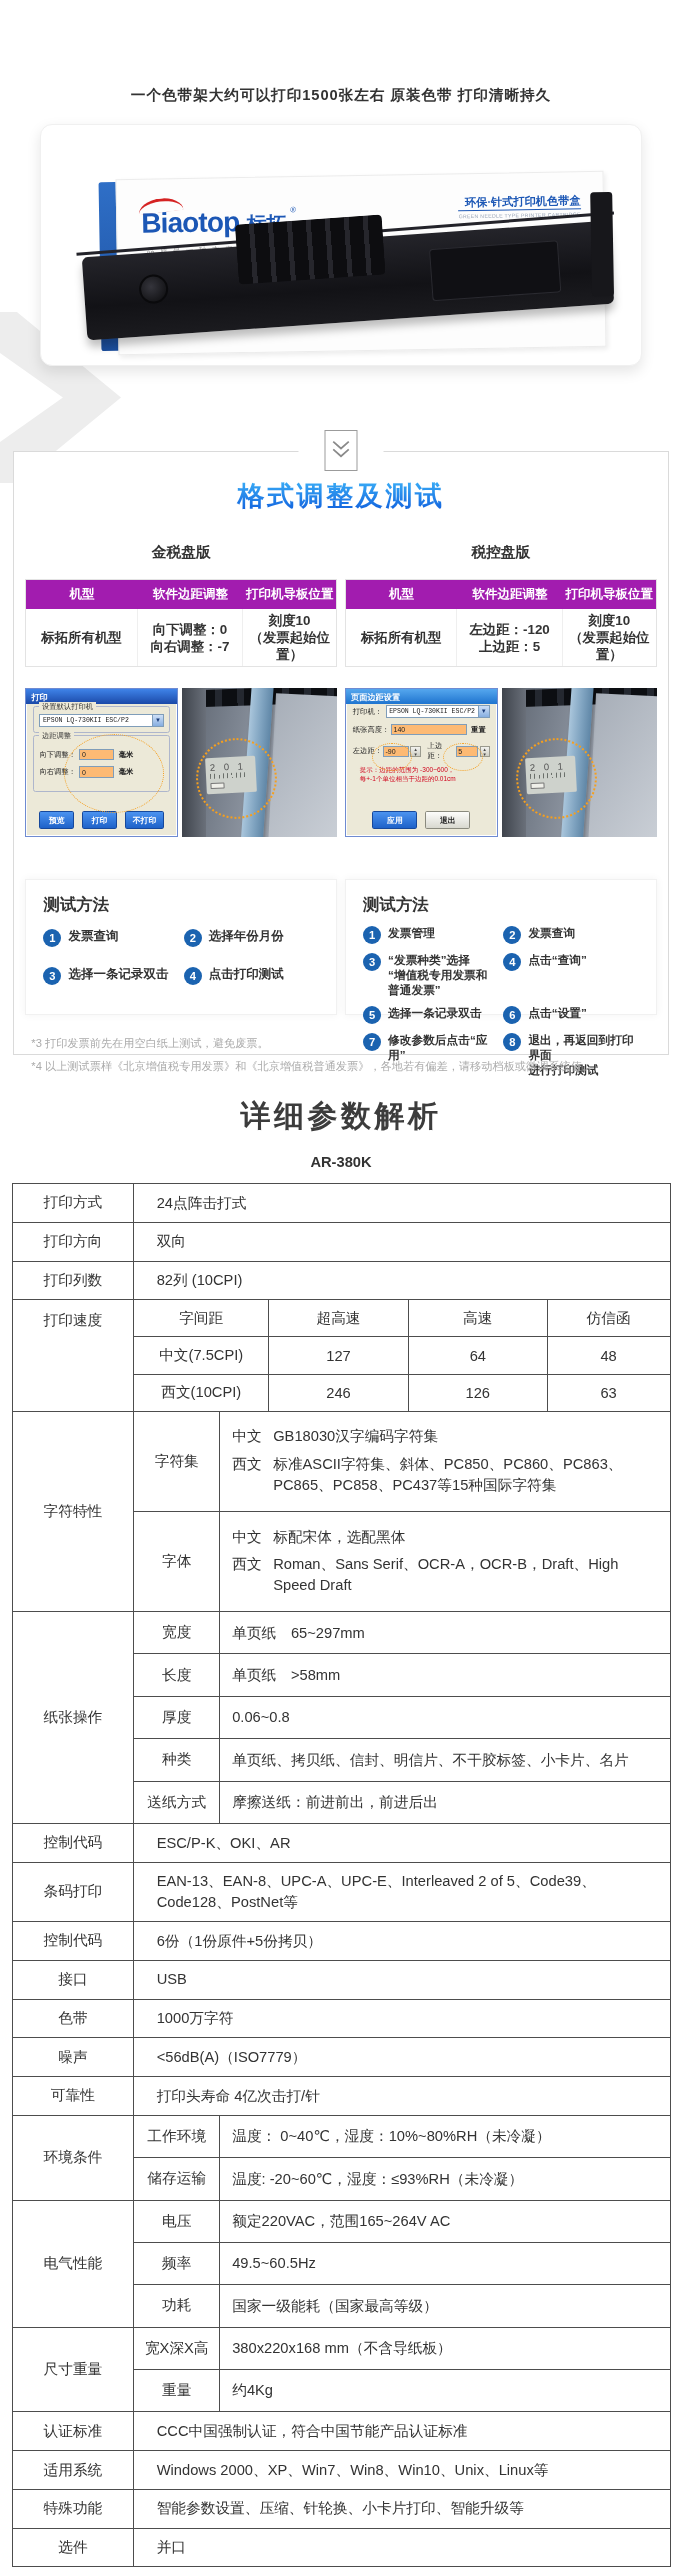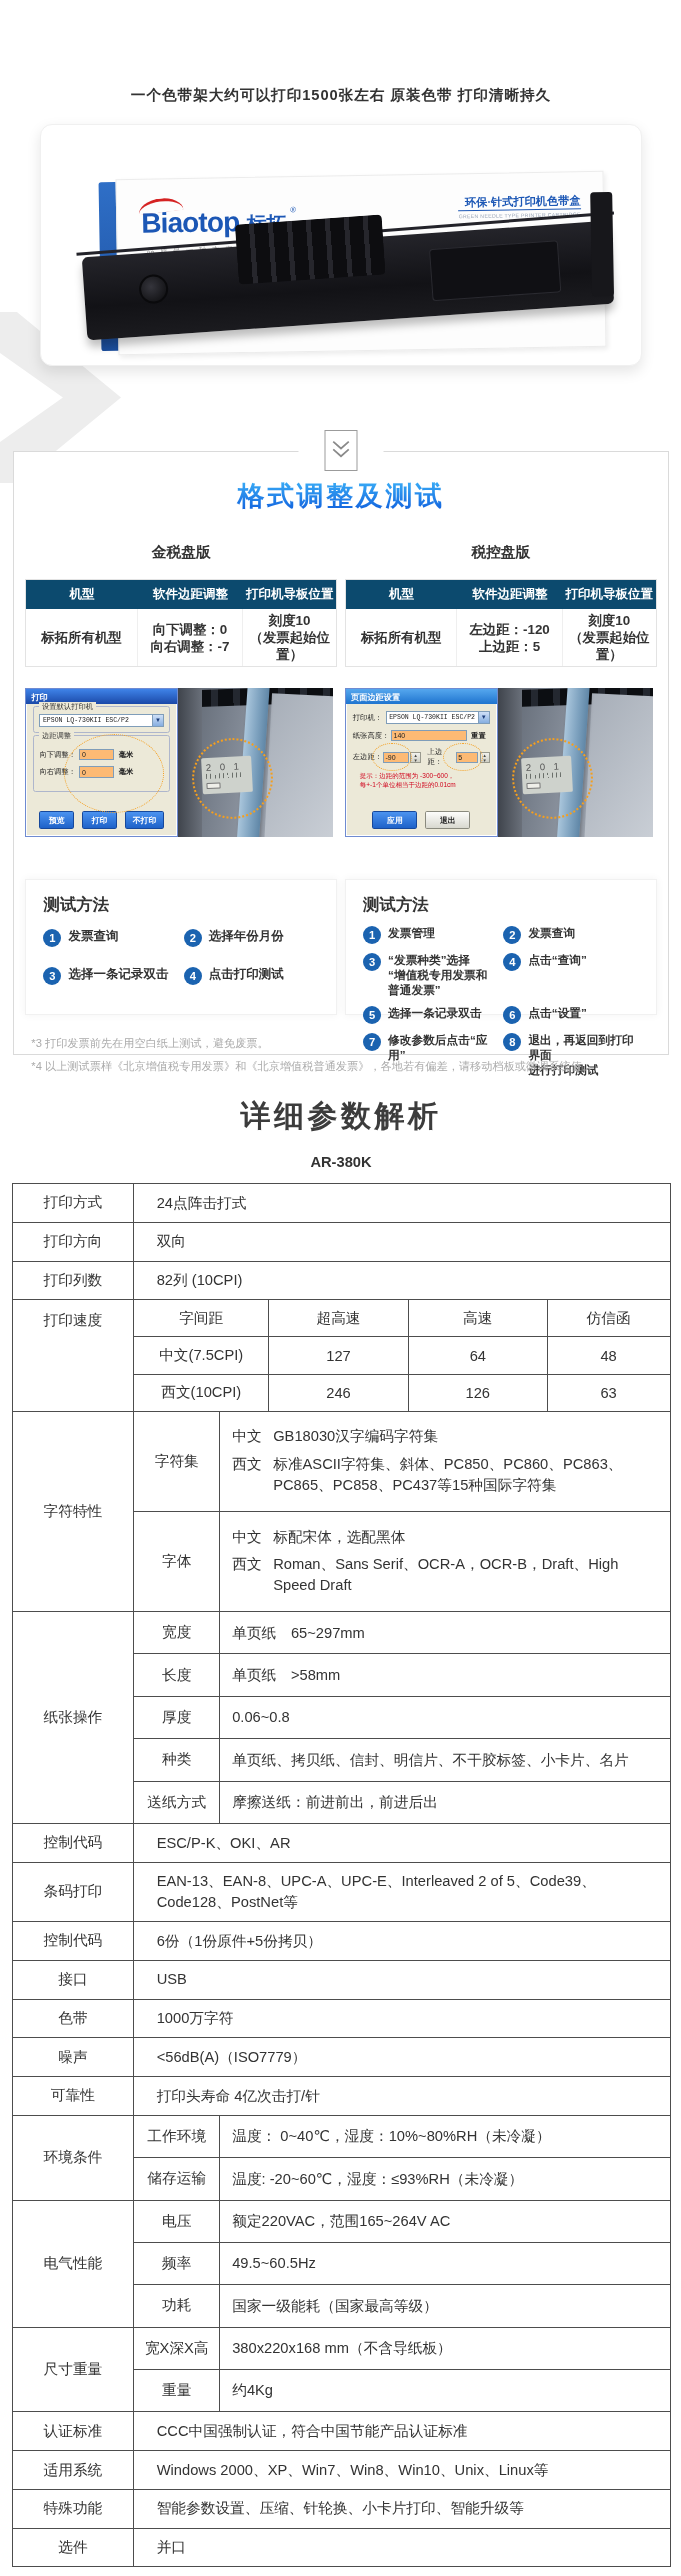--- a/index.html
+++ b/index.html
@@ -63,29 +63,29 @@
 
   .fmt-title { margin-top:26px; text-align:center; font-size:27px; font-weight:800; letter-spacing:2.6px;
     background:linear-gradient(180deg,#38abf6 10%,#1263de 90%); -webkit-background-clip:text; background-clip:text;
     color:transparent; }
 
   .cols { display:flex; justify-content:space-between; padding:0 11.2px; }
   .col { width:312px; }
   .col-head { margin-top:29px; text-align:center; font-size:14.7px; font-weight:600; color:#333; }
 
   .mt { margin-top:17.3px; border:0.9px solid #e3e3e3; }
-  .mt-head { display:flex; background:#0c4a6e; }
+  .mt-head { display:flex; background:#a21caf; }
   .mt-head > div { color:#fff; font-size:12.5px; font-weight:700; text-align:center; padding:6px 0; }
   .mt-body { display:flex; background:#fff; }
   .mt-body > div { font-size:13.4px; font-weight:600; color:#333; text-align:center; line-height:17.3px;
     padding:2.6px 0; border-right:0.9px solid #efefef; display:flex; flex-direction:column; justify-content:center; }
   .mt-body > div:last-child { border-right:none; }
   .mt-c1 { width:36%; } .mt-c2 { width:34%; } .mt-c3 { width:30%; }
 
-  .shots { display:flex; justify-content:flex-start; margin-top:21px; height:179px; }
+  .shots { display:flex; justify-content:space-between; margin-top:21px; height:179px; }
 
   
   .dlg { position:relative; width:153px; height:149px; background:#ece9d8; border:0.9px solid #6f8bd1;
     box-shadow:inset 0 0 0 0.9px #fff; font-size:7.8px; }
   .dlg-title { height:14.7px; padding:2.6px 5.2px; color:#fff; font-size:8.2px; font-weight:700;
     background:linear-gradient(180deg,#3f83e8,#1b49a8); }
   .dlg-title.light { background:linear-gradient(180deg,#55a7ee,#1f74cf); }
   .fieldset { margin:2px 7px 0; border:0.9px solid #aeb6cc; border-radius:2.6px; padding:7px 5.2px 5.2px; position:relative; }
   .fieldset .legend { position:absolute; top:-5.2px; left:5.2px; background:#ece9d8; padding:0 2.6px; font-size:7.3px; color:#333; }
   .combo { display:flex; border:0.9px solid #7f9db9; background:#fff; height:13px; align-items:center; }
@@ -324,21 +324,21 @@
               <span>刻度10</span>
               <span>（发票起始位置）</span>
             </div>
           </div>
         </div>
 
         <div class="shots">
 
           <div class="dlg">
             <div class="dlg-title light">页面边距设置</div>
-            <div style="padding:7px 7px 0;">
+            <div style="padding:1px 7px 0;">
               <div class="frow" style="margin:0;">
                 <span class="flab" style="width:38px;">打印机：</span>
                 <div class="combo" style="flex:1;">
                   <span class="combo-text">EPSON LQ-730KII ESC/P2</span>
                   <span class="combo-arrow">▼</span>
                 </div>
               </div>
               <div class="frow">
                 <span class="flab" style="width:38px;">纸张高度：</span>
                 <input class="finput" style="width: 76px;" value="140">

